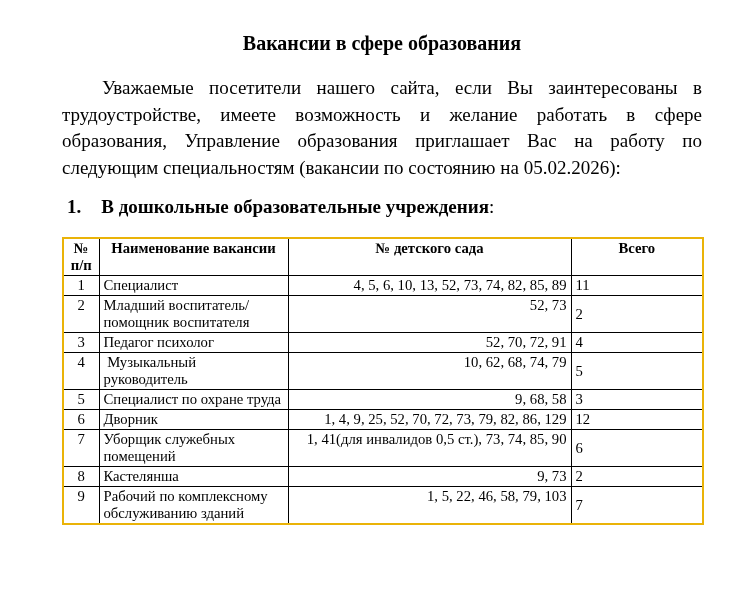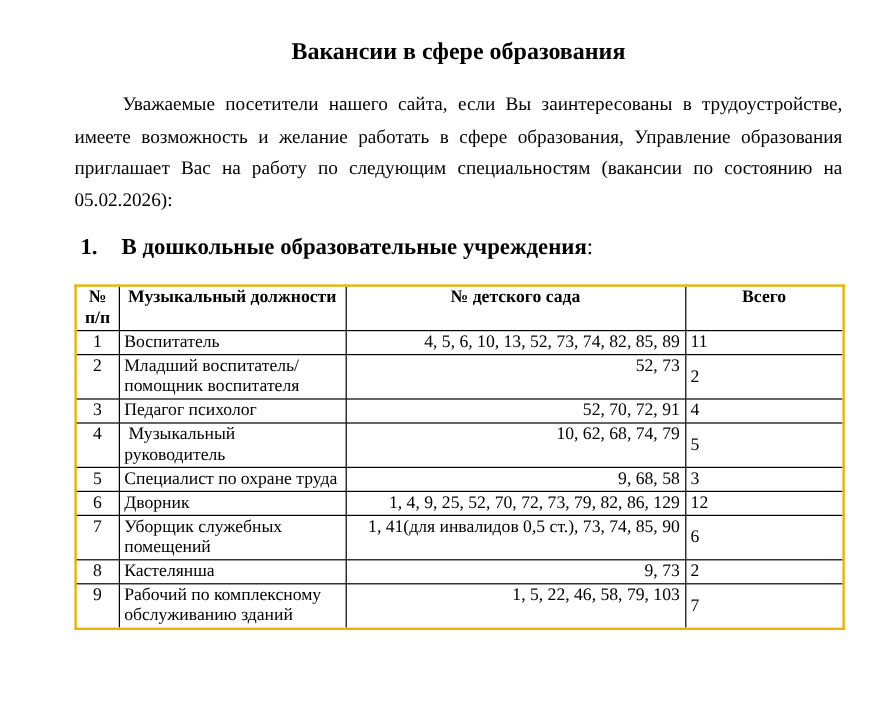--- a/index.html
+++ b/index.html
@@ -21,21 +21,21 @@
   .doc-title {
     width: 640px;
     text-align: center;
     font-weight: bold;
     font-size: 20px;
     line-height: 23px;
     margin: 0 0 20px 0;
   }
   .intro {
     width: 640px;
-    font-size: 16px;
+    font-size: 19px;
     line-height: 26.5px;
     text-align: justify;
     text-indent: 40px;
     margin: 0 0 15px 0;
   }
   .section-heading {
     width: 640px;
     font-size: 19px;
     line-height: 22px;
     font-weight: bold;
@@ -102,29 +102,29 @@
   <table class="vacancies">
     <colgroup>
       <col style="width:36px">
       <col style="width:189px">
       <col style="width:283px">
       <col style="width:132px">
     </colgroup>
     <thead>
       <tr>
         <th>№ п/п</th>
-        <th>Музыкальный должности</th>
+        <th>Наименование вакансии</th>
         <th>№ детского сада</th>
         <th>Всего</th>
       </tr>
     </thead>
     <tbody>
         <tr>
           <td class="col-num">1</td>
-          <td class="col-position">Воспитатель</td>
+          <td class="col-position">Специалист</td>
           <td class="col-kindergartens">4, 5, 6, 10, 13, 52, 73, 74, 82, 85, 89</td>
           <td class="col-total">11</td>
         </tr>
         <tr>
           <td class="col-num">2</td>
           <td class="col-position">Младший воспитатель/помощник воспитателя</td>
           <td class="col-kindergartens">52, 73</td>
           <td class="col-total">2</td>
         </tr>
         <tr>

